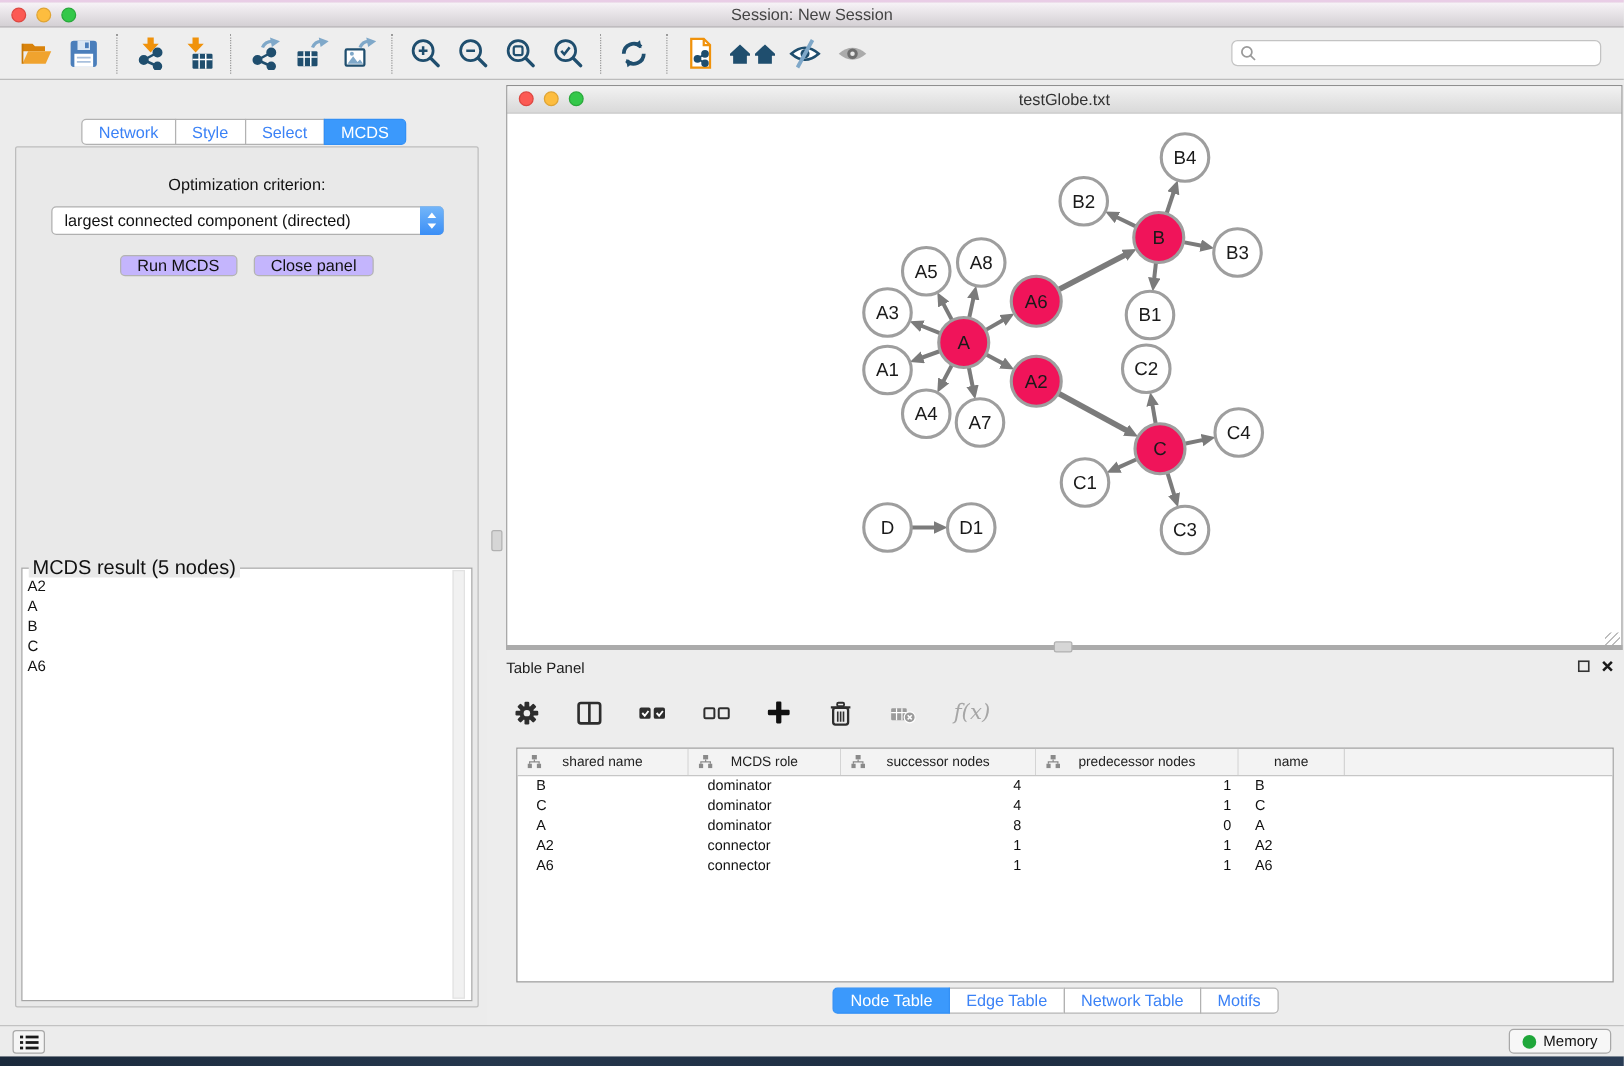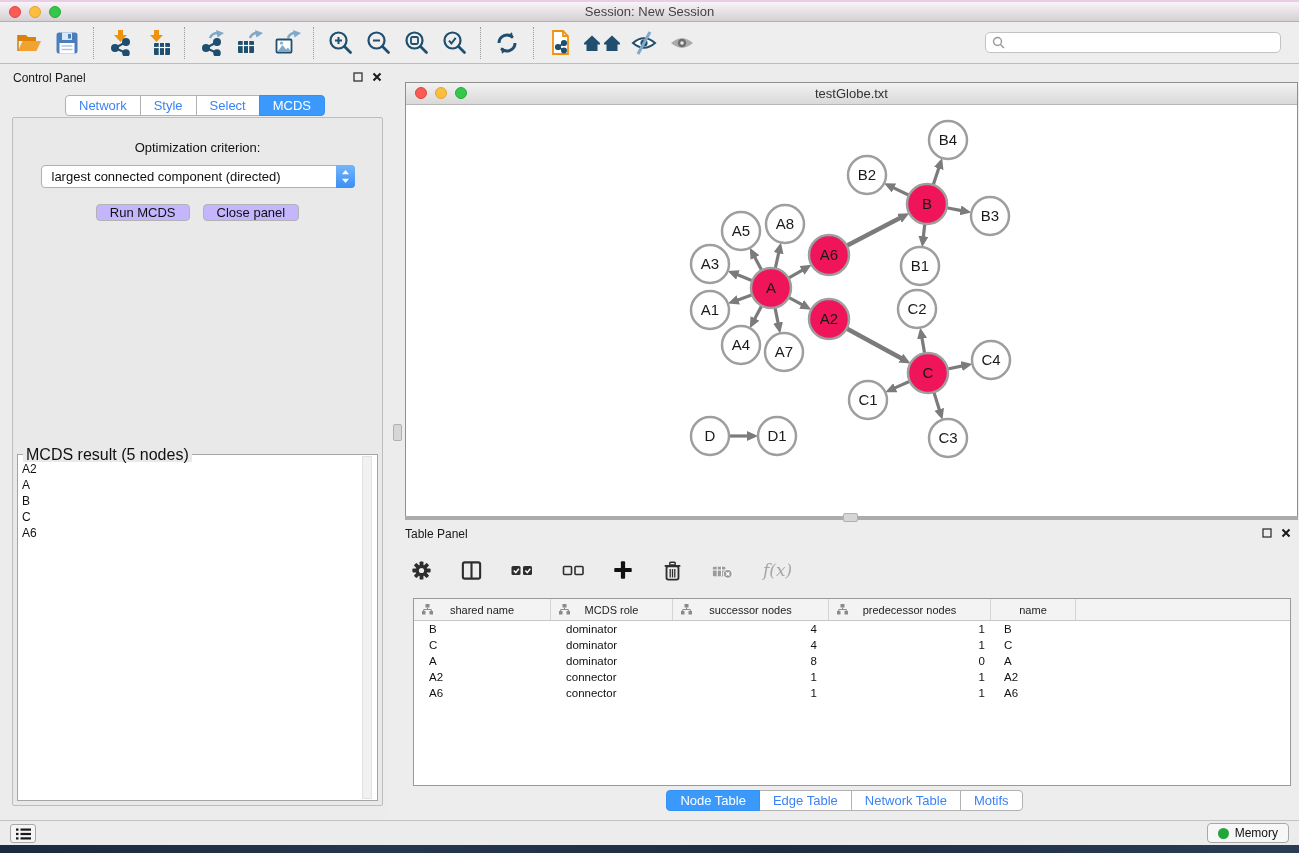--- a/index.html
+++ b/index.html
@@ -38,21 +38,21 @@
 .dd-stepper{width:19px;height:23px;margin:-1px -1px -1px 0;border-radius:0 4px 4px 0;background:linear-gradient(#74b6f9,#3a8ef6);display:flex;align-items:center;justify-content:center}
 .btn-row{display:flex;justify-content:center;gap:13px;margin-top:12px}
 .mac-btn{height:17px;padding:0 13px;background:#c4b5fd;border:1px solid #b3b3b3;border-radius:4px;font-size:13px;color:#111;display:flex;align-items:center}
 .result-fieldset{position:absolute;left:4px;right:4px;top:336px;bottom:4px;border:1px solid #a5a5a5;background:#fff}
 .result-legend{position:absolute;top:-8px;left:5px;background:#e9e9e9;padding:0 3px;font-size:16px;color:#111;line-height:15px}
 .result-list{position:absolute;inset:0;padding-top:6px;overflow:hidden}
 .result-item{font-size:12px;line-height:16px;padding-left:4px;color:#111}
 .scroll-track{position:absolute;top:1px;bottom:1px;right:5px;width:10px;background:#f1f1f1;border:1px solid #e2e2e2}
 
 .right-col{flex:1;position:relative;background:#ececec}
-.net-window{position:absolute;left:15px;right:1px;top:18px;height:452px;border:1px solid #8f8f8f;background:#fff}
+.net-window{position:absolute;left:15px;right:1px;top:4px;height:452px;border:1px solid #8f8f8f;background:#fff}
 .nw-titlebar{height:22px;background:linear-gradient(#f2f2f2,#d9d9d9);border-bottom:1px solid #b6b6b6;position:relative}
 .nw-titlebar .title{font-size:13px;color:#333;text-align:center;line-height:21px}
 .nw-canvas{position:absolute;left:0;right:0;top:22px;bottom:0;background:#fff;overflow:hidden}
 .resize-grip{position:absolute;right:1px;bottom:1px;width:12px;height:12px;background:repeating-linear-gradient(135deg,transparent 0 3px,#bdbdbd 3px 4px)}
 .h-divider{position:absolute;left:15px;right:1px;top:452px;height:4px;background:#ababab}
 .h-grip{position:absolute;left:453px;top:449px;width:15px;height:9px;background:#d6d6d6;border:1px solid #b1b1b1;border-radius:2px;z-index:3}
 .v-grip{position:absolute;left:3px;top:360px;width:9px;height:17px;background:#d6d6d6;border:1px solid #b1b1b1;border-radius:2px;z-index:3}
 
 .table-panel{position:absolute;left:0;right:0;top:456px;bottom:0;background:#ededed}
 .tp-header{height:28px;position:relative}
@@ -252,31 +252,20 @@
           <circle cx="5.5" cy="5.5" r="4" fill="none" stroke="#9a9a9a" stroke-width="1.4"></circle>
           <line x1="8.5" y1="8.5" x2="12" y2="12" stroke="#9a9a9a" stroke-width="1.4"></line>
         </svg>
       <input type="text" value="" style="">
     </div>
   </div>
 
   <div class="main">
 
     <div class="control-panel">
-      <div class="cp-header">
-        <span class="cp-title">Control Panel</span>
-        <span class="panel-btns">
-          <svg width="10" height="10">
-              <rect x="1" y="1" width="8" height="8" fill="none" stroke="#333" stroke-width="1.3"></rect>
-            </svg>
-          <svg width="10" height="10">
-              <path d="M1.5 1.5l7 7M8.5 1.5l-7 7" stroke="#1a1a1a" stroke-width="2"></path>
-            </svg>
-        </span>
-      </div>
       <div class="cp-tabs">
           <div class="seg-tab">Network</div>
           <div class="seg-tab">Style</div>
           <div class="seg-tab">Select</div>
           <div class="seg-tab active">MCDS</div>
         </div>
       <div class="cp-body">
         <div class="opt-label">Optimization criterion:</div>
         <div class="dropdown">
           <span class="dd-text">largest connected component (directed)</span>

